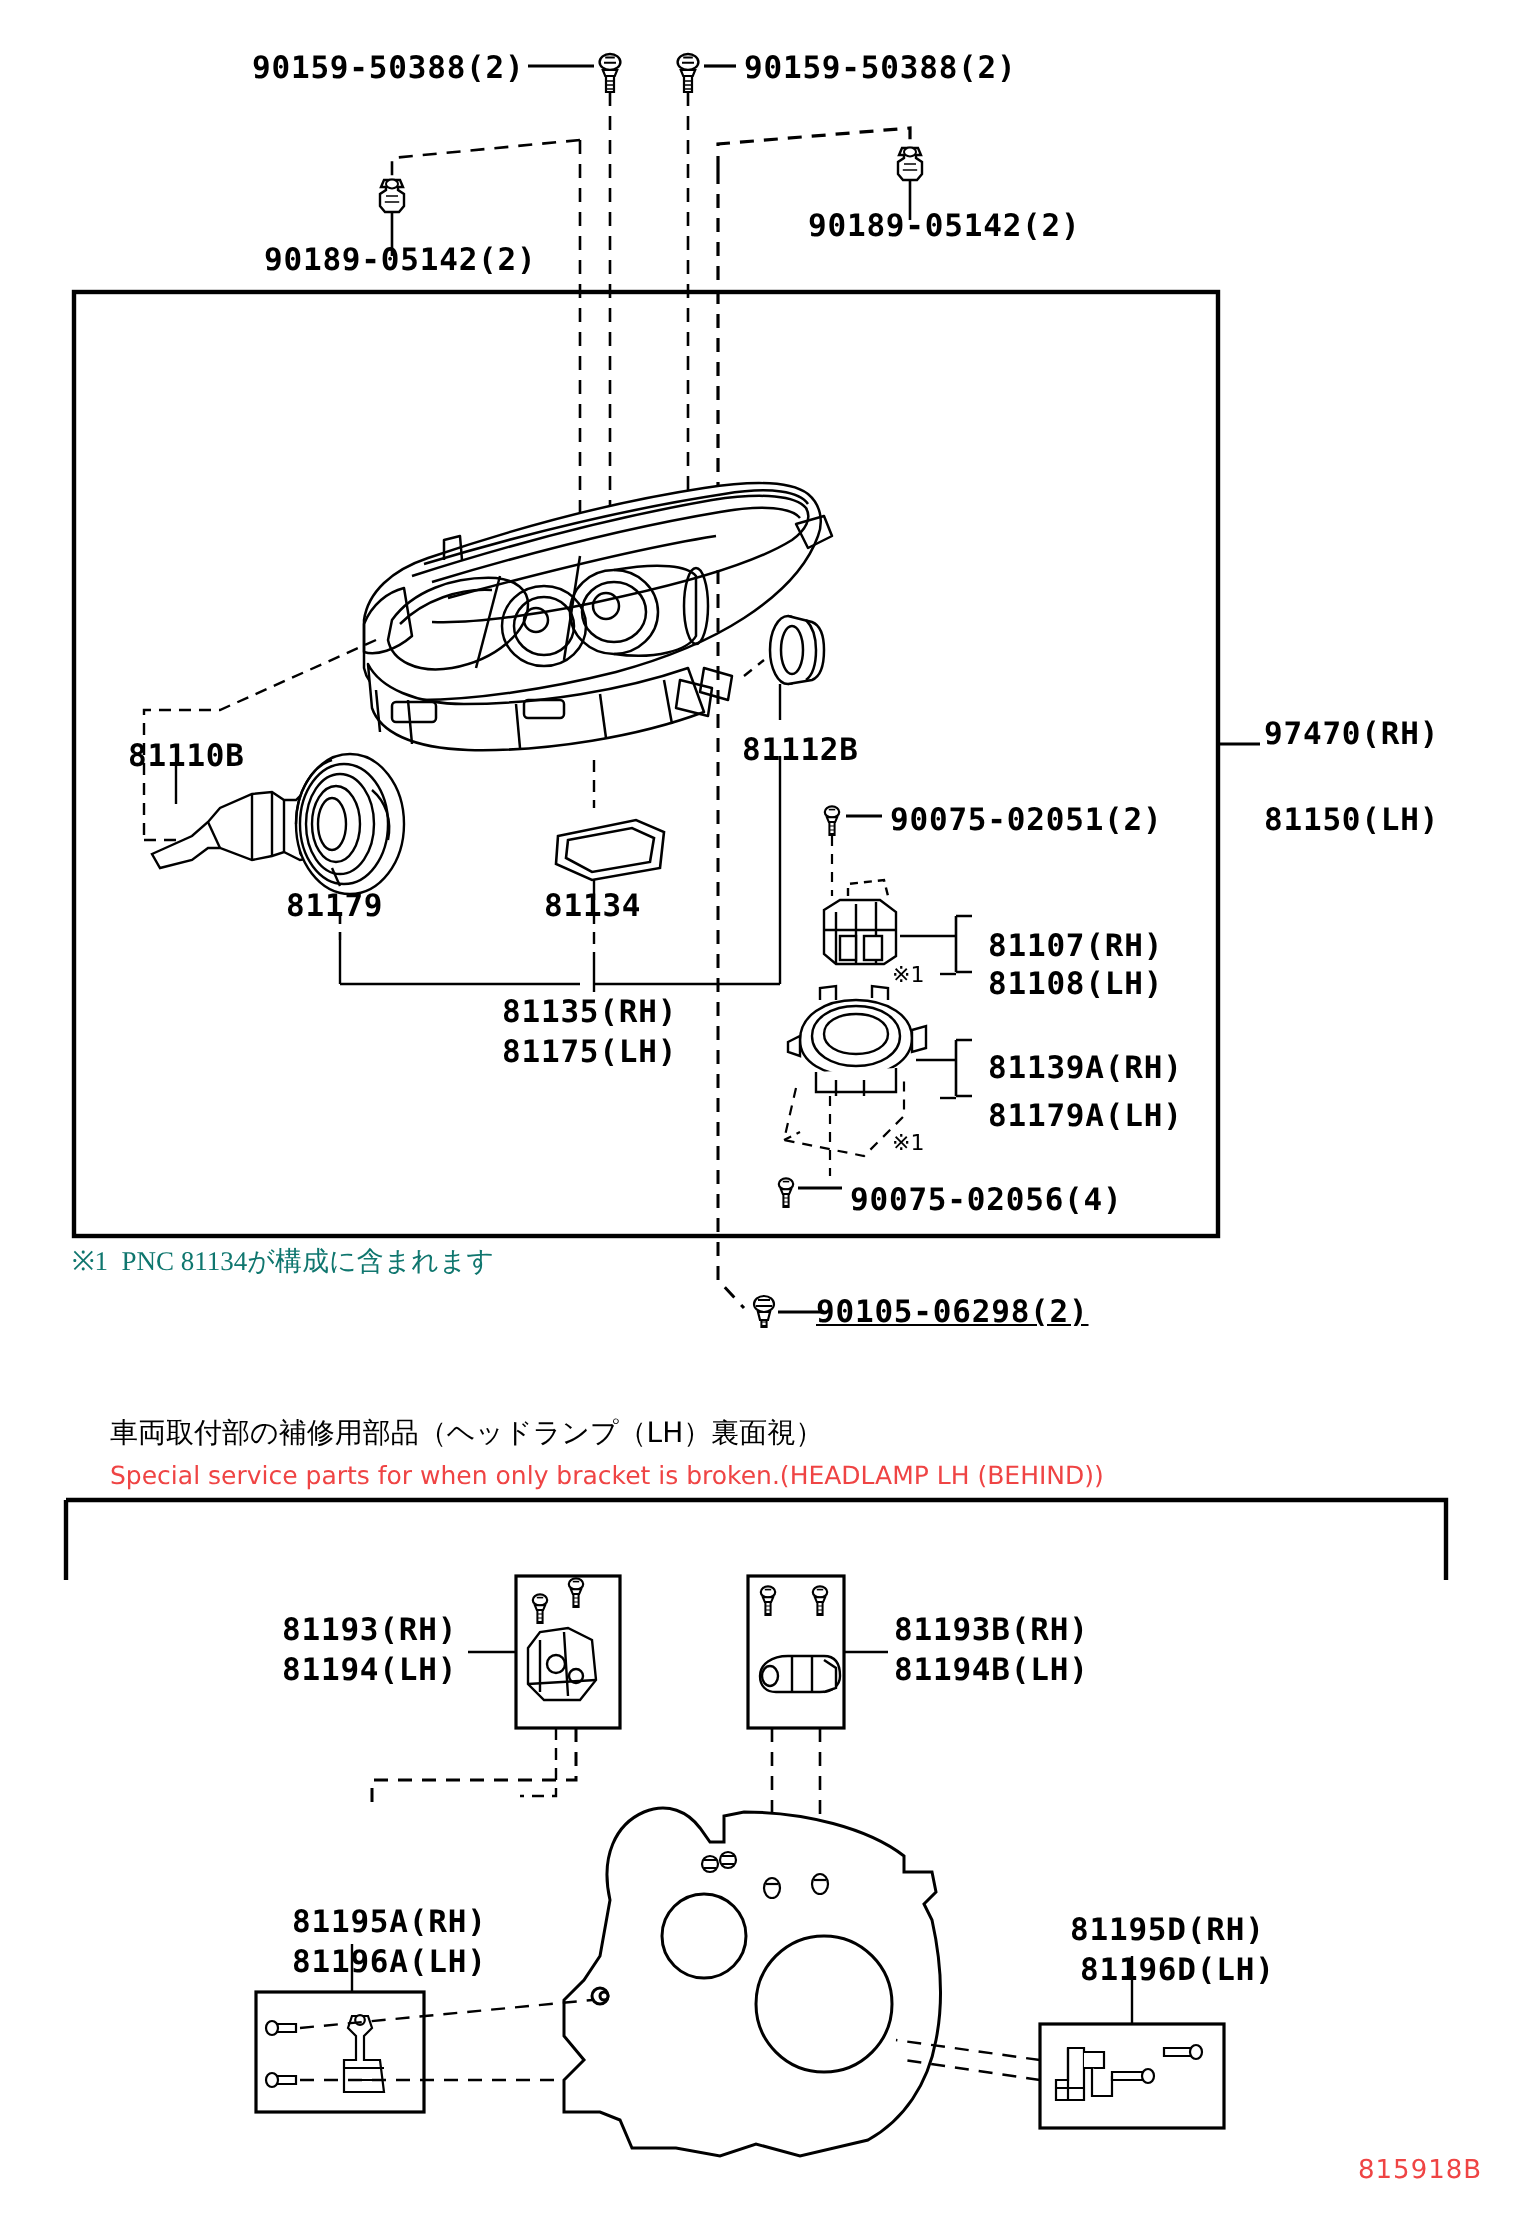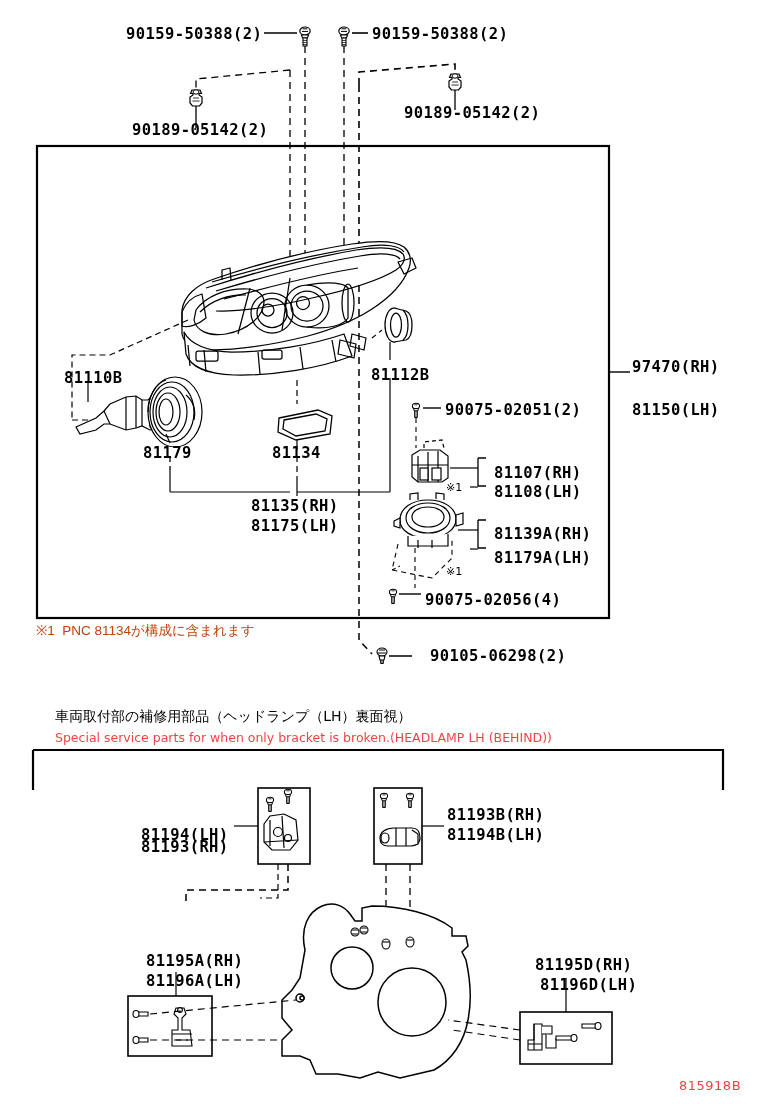--- a/index.html
+++ b/index.html
@@ -24,22 +24,22 @@
     font-size:14px;font-weight:normal;white-space:pre;color:#000;
     letter-spacing:0px;
   }
   .en{
     position:absolute;
     font-family:"DejaVu Sans","Liberation Sans",sans-serif;
     font-size:12.5px;font-weight:normal;white-space:pre;color:#ef4444;
   }
   .note{
     position:absolute;
-    font-family:Liberation Sans, sans-serif;
-    font-size:13.5px;white-space:pre;color:#c2410c;
+    font-family:Liberation Serif, serif;
+    font-size:13.5px;white-space:pre;color:#0f766e;
   }
   .code{
     position:absolute;
     font-family:"DejaVu Sans","Liberation Sans",sans-serif;
     font-size:13px;white-space:pre;color:#ef4444;letter-spacing:0.5px;
   }
   .ref{
     position:absolute;
     font-family:"DejaVu Sans","Liberation Sans",sans-serif;
     font-size:11px;white-space:pre;color:#000;
@@ -380,26 +380,26 @@
 <div class="ref" style="left:446px;top:481px;">※1</div>
 
 <div class="lbl two" style="left:494px;top:525px;">81139A(RH)</div>
 <div class="lbl two" style="left:494px;top:549px;">81179A(LH)</div>
 <div class="ref" style="left:446px;top:565px;">※1</div>
 
 <div class="lbl" style="left:425px;top:592px;">90075-02056(4)</div>
 
 <div class="note" style="left:36px;top:621px;">※1  PNC 81134が構成に含まれます</div>
 
-<div class="lbl" style="left:430px;top:648px;">90105-06298(2)</div>
+<div class="lbl" style="left:408px;top:648px;text-decoration:underline;">90105-06298(2)</div>
 
 <div class="jp" style="left:55px;top:708px;">車両取付部の補修用部品（ヘッドランプ（LH）裏面視）</div>
 <div class="en" style="left:55px;top:730px;">Special service parts for when only bracket is broken.(HEADLAMP LH (BEHIND))</div>
 
-<div class="lbl two" style="left:141px;top:806px;margin-top:32px;">81193(RH)</div>
+<div class="lbl two" style="left:141px;top:806px;">81193(RH)</div>
 <div class="lbl two" style="left:141px;top:826px;">81194(LH)</div>
 
 <div class="lbl two" style="left:447px;top:806px;">81193B(RH)</div>
 <div class="lbl two" style="left:447px;top:826px;">81194B(LH)</div>
 
 <div class="lbl two" style="left:146px;top:952px;">81195A(RH)</div>
 <div class="lbl two" style="left:146px;top:972px;">81196A(LH)</div>
 
 <div class="lbl two" style="left:535px;top:956px;">81195D(RH)</div>
 <div class="lbl two" style="left:516px;top:976px;margin-left:24px;">81196D(LH)</div>

